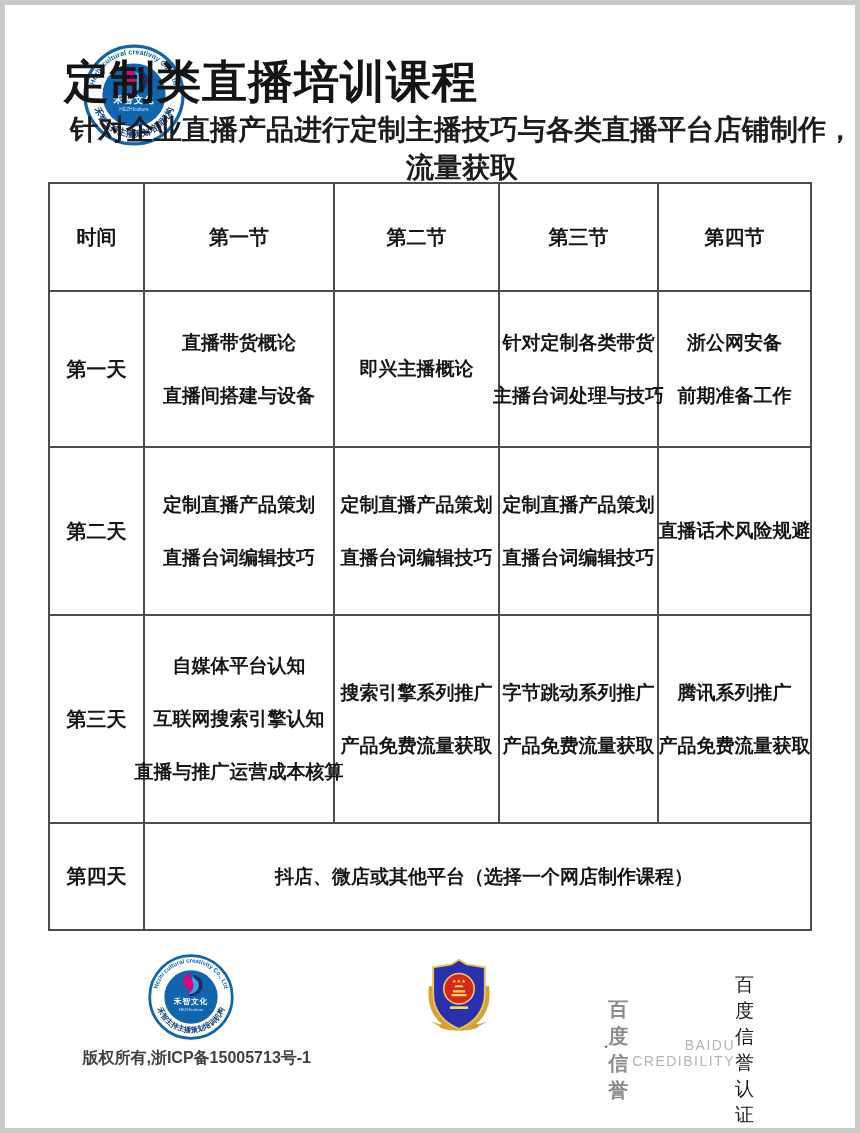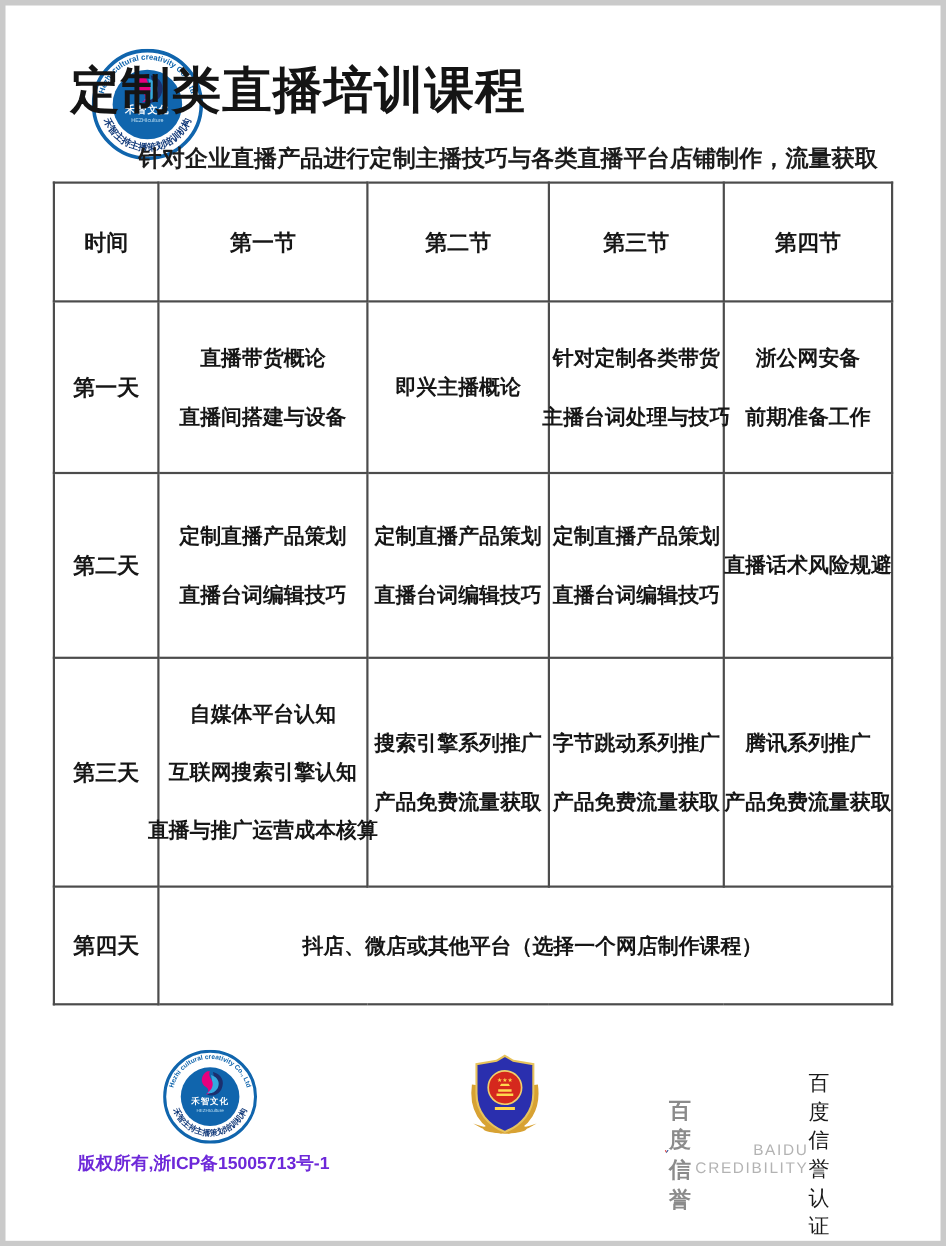--- a/index.html
+++ b/index.html
@@ -10,48 +10,48 @@
   .frame { position:absolute; inset:0; border:5px solid #cacaca; pointer-events:none; z-index:9; }
 
   
   .hezhi-logo-wrap { position:absolute; left:83px; top:44px; width:102px; height:102px; }
   .page-title {
     position:absolute; left:0; top:52px; width:100%; box-sizing:border-box; padding-left:64px;
     text-align:left; font-size:45px; font-weight:900; color:#141414; letter-spacing:1px;
   }
   .page-subtitle {
     position:absolute; left:0; top:111px; width:100%; box-sizing:border-box; padding-left:64px;
-    text-align:center; font-size:21px; font-weight:700; color:#1c1c1c;margin-top:19px;
+    text-align:center; font-size:28px; font-weight:700; color:#1c1c1c;
   }
 
   
   .course-table {
-    position:absolute; left:48px; top:165px; width:762px;
+    position:absolute; left:48px; top:182px; width:762px;
     border-collapse:collapse; table-layout:fixed;
   }
   .course-table th, .course-table td {
     border:2px solid #4c4c4c; text-align:center; vertical-align:middle;
     color:#161616; padding:0;
   }
   .course-table th { font-size:20px; font-weight:700; }
   .r-head td, .r-head th { height:106px; }
   .r-0 td { height:154px;margin-top:13px; }
   .r-1 td { height:166px; }
   .r-2 td { height:206px; }
   .r-3 td { height:105px; }
   .day { font-size:20px; font-weight:700; }
   .stack { display:flex; flex-direction:column; align-items:center; justify-content:center; gap:27px; }
   .line { font-size:19px; font-weight:700; white-space:nowrap; }
   .merged-cell { text-align:right; padding-left:13px !important; font-size:19px; font-weight:700;margin-left:29px; }
 
   
   .footer-logo-left { position:absolute; left:148px; top:954px; width:86px; height:86px; }
   .copyright {
-    position:absolute; left:71px; top:1048px; width:240px; text-align:left;
-    font-size:16px; font-weight:600; color:#6d28d9;
+    position:absolute; left:71px; top:1048px; width:240px; text-align:right;
+    font-size:16px; font-weight:600; color:#404040;
   }
   .police-badge { position:absolute; left:421px; top:955px; width:76px; height:78px; }
   .police-text {
     position:absolute; left:340px; top:1047px; width:220px; text-align:center;
     font-size:18px; font-weight:700; color:#111;
   }
   .baidu-col {
     position:absolute; left:604px; top:965px; width:152px;
     display:flex; flex-direction:row; align-items:center;
   }

